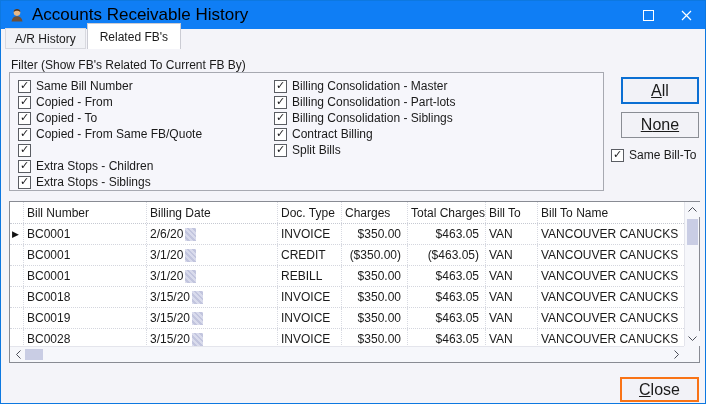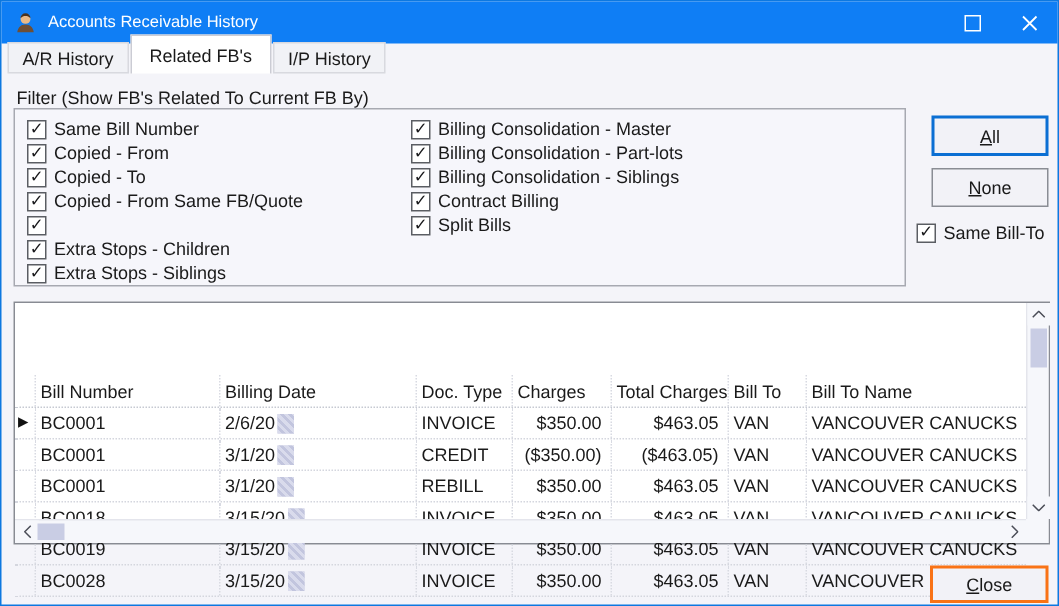--- a/index.html
+++ b/index.html
@@ -11,21 +11,21 @@
   .dialog{
     position:absolute;left:0;top:0;width:706px;height:404px;box-sizing:border-box;
     background:#f4f4f9;border:1px solid #0d78e0;
   }
   
   .titlebar{
     position:absolute;left:0;top:0;right:0;height:28px;background:#0f7ef5;
     display:flex;align-items:center;color:#fff;
   }
   .app-icon{margin-left:8px;width:16px;height:16px;display:inline-block;}
-  .title-text{margin-left:7px;font-size:11px;color:#ffffff;white-space:nowrap;text-align:center;}
+  .title-text{margin-left:7px;font-size:17px;color:#000000;white-space:nowrap;text-align:center;}
   .win-controls{position:absolute;right:0;top:0;height:28px;display:flex;}
   .win-btn{
     width:38px;height:28px;background:transparent;border:none;padding:0;margin:0;
     display:flex;align-items:center;justify-content:center;cursor:default;
   }
   .max-glyph{width:9px;height:9px;border:1px solid #fff;display:inline-block;background:transparent;}
   
   .tabstrip{
     position:absolute;left:4px;top:22px;height:26px;display:flex;align-items:flex-end;
   }
@@ -51,39 +51,39 @@
     width:13px;height:13px;box-sizing:border-box;border:1px solid #5a5d63;background:#fff;
     display:inline-flex;align-items:center;justify-content:center;margin-right:5px;flex:none;
   }
   .cb .tick{
     font-family:"DejaVu Sans",sans-serif;font-size:11px;line-height:11px;color:#17171a;
     position:relative;top:-1px;
   }
   
   .btn{
     position:absolute;box-sizing:border-box;background:#f2f2f7;text-align:center;
-    font-family:"Liberation Sans",sans-serif;font-size:12px;color:#1a1a1a;cursor:default;
+    font-family:"Liberation Sans",sans-serif;font-size:16px;color:#1a1a1a;cursor:default;
     display:flex;align-items:center;justify-content:center;
   }
   .btn .u{text-decoration:underline;}
   #btn-all{left:620px;top:76px;width:78px;height:27px;border:2px solid #0b6fd3;}
-  #btn-none{left:620px;top:111px;width:78px;height:26px;border:1px solid #8a8d94;}
+  #btn-none{left:620px;top:111px;width:78px;height:26px;border:1px solid #8a8d94;text-decoration:underline;}
   #btn-close{left:619px;top:376px;width:79px;height:25px;border:2px solid #f97316;}
   .same-billto{position:absolute;left:610px;top:146px;}
   
   .grid{
     position:absolute;left:8px;top:200px;width:691px;height:162px;box-sizing:border-box;
     background:#fff;border:1px solid #888b93;
   }
   .cols{width:674px;}
   .thead,.trow{
     display:grid;grid-template-columns:14px 123px 131px 64px 66px 78px 52px 1fr;
     align-items:center;
   }
-  .thead{height:21px;border-bottom:1px dotted #c6c9d2;margin-top:48px;}
+  .thead{height:21px;border-bottom:1px dotted #c6c9d2;}
   .trow{height:20px;border-bottom:1px dotted #d4d6de;}
   .cell{
     height:100%;display:flex;align-items:center;padding-left:3px;box-sizing:border-box;
     border-right:1px dotted #d8dae2;overflow:hidden;white-space:nowrap;
   }
   .cell:last-child{border-right:none;}
   .cell.num{justify-content:flex-end;padding-right:6px;padding-left:0;}
   .cell.ind{padding-left:2px;}
   .marker{font-family:"DejaVu Sans",sans-serif;font-size:9px;color:#111;}
   .redact{
@@ -137,23 +137,20 @@
     </div>
   </div>
 
   <div class="tabstrip" id="tabstrip">
       <div class="tab">
     <span class="tab-label">A/R History</span>
   </div>
       <div class="tab selected">
     <span class="tab-label">Related FB's</span>
   </div>
-      <div class="tab">
-    <span class="tab-label">I/P History</span>
-  </div>
     </div>
 
   <div class="filter-label">Filter (Show FB's Related To Current FB By)</div>
   <div class="groupbox">
     <div class="check-col left" id="filter-left">
         <label class="check-item">
     <span class="cb">
             <span class="tick">✓</span>
           </span>
     <span class="cb-label">Same Bill Number</span>

